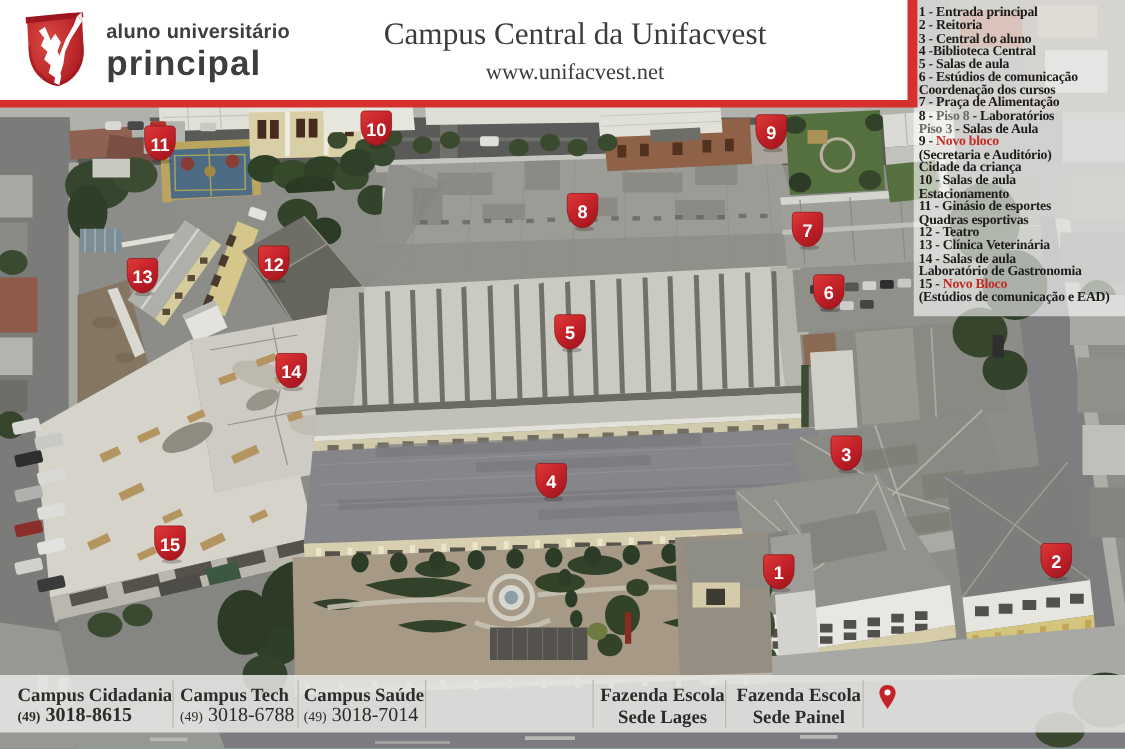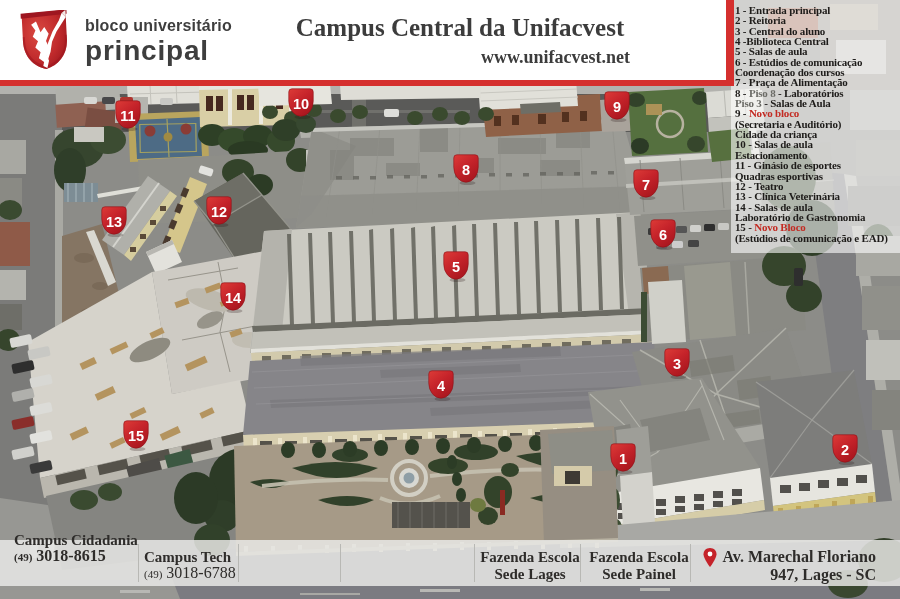--- a/index.html
+++ b/index.html
@@ -646,57 +646,58 @@
 <path d="M4,3 L48,1 L48,30 C48,46 38,56 26,59 C14,56 4,46 4,30 Z" fill="url(#lgr)"></path>
 <path d="M26,59 C38,56 48,46 48,30 L48,26 L46,26 L46,30 C46,44 37,53 26,56 C15,53 6,44 6,30 L6,26 L4,26 L4,30 C4,46 14,56 26,59 Z" fill="#a01820" opacity="0.6"></path>
 <path d="M3,2.5 L49,0.5 L49,5 L3,7.5 Z" fill="#9e1620"></path>
 <path d="M13,14 L17,20 L14,26 L19,31 L16,37 L21,42 L19,48 L24,52 L23,56 L27,58 L29,51 L27,45 L30,38 L27,31 L30,24 L26,17 L22,22 L18,11 Z" fill="#ffffff"></path>
 <path d="M44,4 L48,8 L38,22 L33,32 L31,42 L28,50 L26,44 L29,33 L34,22 L41,11 Z" fill="#ffffff"></path>
 <path d="M44,4 L48,1 L48,8 Z" fill="#f3e8e6"></path>
 </g>
 </svg>
 </div>
 
-<div style="position:absolute;left:85px;top:17px;font-size:16px;font-weight:bold;color:#3e3e3e;letter-spacing:0.2px">bloco universitário</div>
+<div style="position:absolute;left:85px;top:17px;font-size:16px;font-weight:bold;color:#3e3e3e;letter-spacing:0.2px">aluno universitário</div>
 
 <div style="position:absolute;left:85px;top:35px;font-size:28px;font-weight:bold;color:#3e3e3e;letter-spacing:0.8px">principal</div>
 
-<div class="serif" style="position:absolute;left:290px;top:14px;width:340px;text-align:center;font-size:25px;font-weight:bold;color:#3c3c3c">Campus Central da Unifacvest</div>
-
-<div class="serif" style="position:absolute;left:290px;top:47px;width:340px;text-align:right;font-size:18px;font-weight:bold;color:#3c3c3c">www.unifacvest.net</div>
+<div class="serif" style="position:absolute;left:290px;top:14px;width:340px;text-align:center;font-size:25px;font-weight:normal;color:#3c3c3c">Campus Central da Unifacvest</div>
+
+<div class="serif" style="position:absolute;left:290px;top:47px;width:340px;text-align:center;font-size:18px;font-weight:normal;color:#3c3c3c">www.unifacvest.net</div>
 
 <div style="position:absolute;left:0;top:540px;width:900px;height:46px;background:rgba(233,233,231,0.84)"></div>
 
 <div style="position:absolute;left:138px;top:544px;width:1px;height:38px;background:#b8b8b4"></div>
 <div style="position:absolute;left:238px;top:544px;width:1px;height:38px;background:#b8b8b4"></div>
 <div style="position:absolute;left:340px;top:544px;width:1px;height:38px;background:#b8b8b4"></div>
 <div style="position:absolute;left:474px;top:544px;width:1px;height:38px;background:#b8b8b4"></div>
 <div style="position:absolute;left:580px;top:544px;width:1px;height:38px;background:#b8b8b4"></div>
 <div style="position:absolute;left:690px;top:544px;width:1px;height:38px;background:#b8b8b4"></div>
 
-<div class="serif" style="position:absolute;left:14px;top:532px;font-size:15px;font-weight:bold;color:#2e2c2a;line-height:16px">Campus Cidadania<br>
+<div class="serif" style="position:absolute;left:14px;top:549px;font-size:15px;font-weight:bold;color:#2e2c2a;line-height:16px">Campus Cidadania<br>
 <span style="font-weight:bold;font-size:16px"><span style="font-size:11px">(49)</span> 3018-8615</span></div>
 
 <div class="serif" style="position:absolute;left:144px;top:549px;font-size:15px;font-weight:bold;color:#2e2c2a;line-height:16px">Campus Tech<br>
 <span style="font-weight:normal;font-size:16px"><span style="font-size:11px">(49)</span> 3018-6788</span></div>
 
+<div class="serif" style="position:absolute;left:243px;top:549px;font-size:15px;font-weight:bold;color:#2e2c2a;line-height:16px">Campus Saúde<br>
+<span style="font-weight:normal;font-size:16px"><span style="font-size:11px">(49)</span> 3018-7014</span></div>
 
 
 <div class="serif" style="position:absolute;left:478px;top:549px;width:104px;text-align:center;font-size:15px;font-weight:bold;color:#2e2c2a;line-height:17px">Fazenda Escola<br>Sede Lages</div>
 
 <div class="serif" style="position:absolute;left:584px;top:549px;width:110px;text-align:center;font-size:15px;font-weight:bold;color:#2e2c2a;line-height:17px">Fazenda Escola<br>Sede Painel</div>
 
 <div style="position:absolute;left:703px;top:548px;width:14px;height:20px">
 <svg width="14" height="20" viewBox="0 0 14 20">
         <path d="M7,0 C3,0 0.5,2.8 0.5,6.2 C0.5,10.5 7,19 7,19 S13.5,10.5 13.5,6.2 C13.5,2.8 11,0 7,0 z" fill="#c5232a"></path>
         <circle cx="7" cy="6" r="2.4" fill="#ffffff"></circle>
       </svg>
 </div>
 
-<div class="serif" style="position:absolute;left:706px;top:548px;width:170px;text-align:right;font-size:16px;font-weight:bold;color:#2e2c2a;line-height:18px;white-space:nowrap">Av. Marechal Floriano<br>947, Lages - SC</div>
 
 <div style="position:absolute;left:610px;top:443px;width:26px;height:31px"><svg width="26" height="31" viewBox="0 0 26 31">
         <ellipse cx="14.5" cy="29" rx="8" ry="2" fill="rgba(40,20,20,0.25)"></ellipse>
         <path d="M4,0.75 h18 q3.25,0 3.25,3.25 V13 a12.25,15.2 0 0 1 -24.5,0 V4 q0,-3.25 3.25,-3.25 z" fill="url(#mk1)" stroke="#8f1118" stroke-width="0.6"></path>
         <defs>
           <linearGradient id="mk1" x1="0" y1="0" x2="0.7" y2="1">
             <stop offset="0" stop-color="#dd3b37"></stop>
             <stop offset="0.5" stop-color="#c5232a"></stop>
             <stop offset="1" stop-color="#a8161e"></stop>
           </linearGradient>

